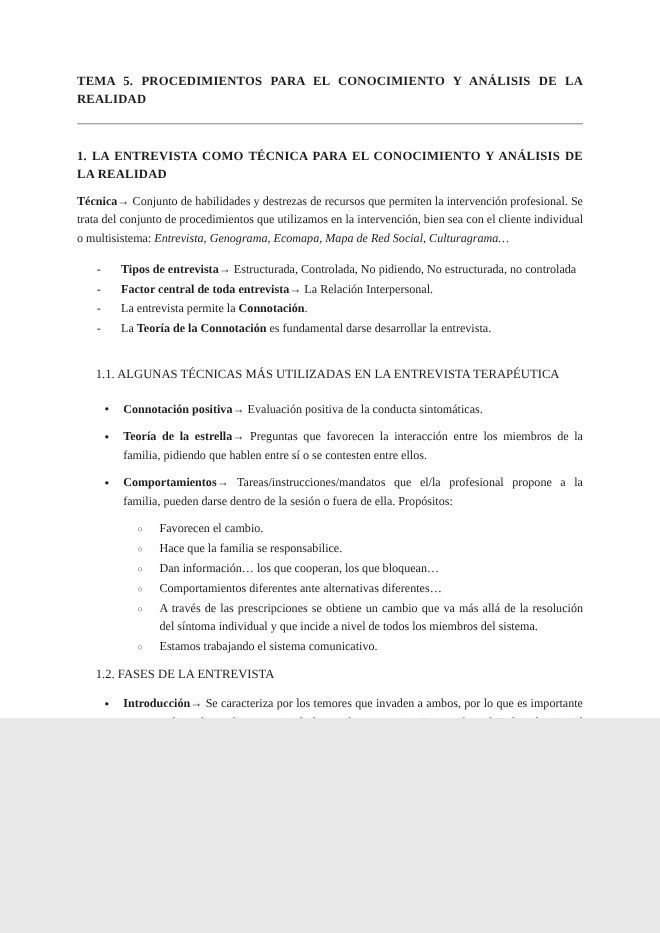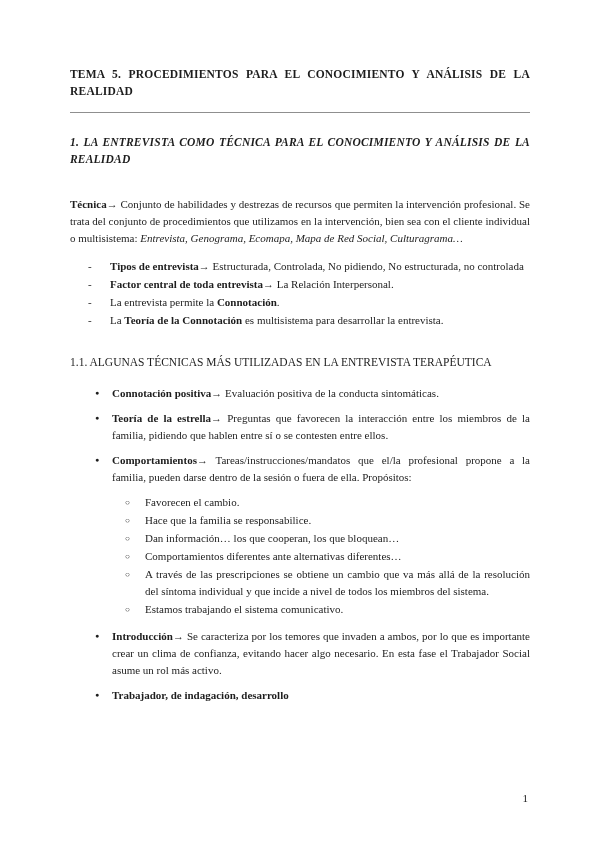--- a/index.html
+++ b/index.html
@@ -1,20 +1,20 @@
 <!DOCTYPE html>
 <html><head>
 <meta charset="utf-8">
 <style>
   * { margin: 0; padding: 0; box-sizing: border-box; }
   html, body { background: #e8e8e8; }
   .page {
     position: relative;
     width: 600px;
-    height: 848px;
+    height: 653px;
     margin: 0 auto;
     background: #ffffff;
     font-family: "Liberation Serif", "DejaVu Serif", serif;
     color: #1d1d1d;
     font-size: 11px;
     line-height: 17px;
     padding: 66px 70px 0 70px;
     overflow: hidden;
   }
   .doc-title {
@@ -30,30 +30,30 @@
     margin-top: 12px;
     height: 0;
   }
   .section-heading {
     font-size: 11.5px;
     font-weight: bold;
     line-height: 17px;
     text-align: justify;
     margin-top: 21px;
     letter-spacing: 0.2px;
-    font-style: italic;
   }
   .subsection-heading {
     font-size: 11.5px;
     font-weight: normal;
     line-height: 17px;
     margin-top: 25px;
+    margin-left: 17px;
   }
   .para {
-    margin-top: 28px;
+    margin-top: 7px;
     text-align: justify;
   }
   .list { margin-top: 11px; }
   .dash-list { padding-left: 18px; }
   .dash-list .li { margin-bottom: 1px; }
   .bullet-list { padding-left: 25px; margin-top: 14px; }
   .bullet-list .li { margin-bottom: 8px; }
   .sub-list { padding-left: 55px; margin-top: 4px; }
   .sub-list .li { margin-bottom: 1px; }
   .li { display: flex; align-items: flex-start; }
@@ -93,21 +93,21 @@
     <div class="li">
       <span class="marker marker-dash">-</span>
       <div class="li-text"><span></span><b>Factor central de toda entrevista</b><span>→ La Relación Interpersonal.</span></div>
     </div>
     <div class="li">
       <span class="marker marker-dash">-</span>
       <div class="li-text"><span>La entrevista permite la </span><b>Connotación</b><span>.</span></div>
     </div>
     <div class="li">
       <span class="marker marker-dash">-</span>
-      <div class="li-text"><span>La </span><b>Teoría de la Connotación</b><span> es multisistema para desarrollar la entrevista.</span></div>
+      <div class="li-text"><span>La </span><b>Teoría de la Connotación</b><span> es fundamental darse desarrollar la entrevista.</span></div>
     </div>
   </div>
 
   <h3 class="subsection-heading">1.1. ALGUNAS TÉCNICAS MÁS UTILIZADAS EN LA ENTREVISTA TERAPÉUTICA</h3>
 
   <div class="list bullet-list">
     <div class="li">
       <span class="marker marker-bullet">●</span>
       <div class="li-text"><b>Connotación positiva</b><span>→ Evaluación positiva de la conducta sintomáticas.</span></div>
     </div>
@@ -141,20 +141,21 @@
     <div class="li">
       <span class="marker marker-circle">○</span>
       <div class="li-text">A través de las prescripciones se obtiene un cambio que va más allá de la resolución del síntoma individual y que incide a nivel de todos los miembros del sistema.</div>
     </div>
     <div class="li">
       <span class="marker marker-circle">○</span>
       <div class="li-text">Estamos trabajando el sistema comunicativo.</div>
     </div>
   </div>
 
+  <h3 class="subsection-heading h12">1.2. FASES DE LA ENTREVISTA</h3>
 
   <div class="list bullet-list bullet-list-2">
     <div class="li">
       <span class="marker marker-bullet">●</span>
       <div class="li-text"><b>Introducción</b><span>→ Se caracteriza por los temores que invaden a ambos, por lo que es importante crear un clima de confianza, evitando hacer algo necesario. En esta fase el Trabajador Social asume un rol más activo.</span></div>
     </div>
     <div class="li">
       <span class="marker marker-bullet">●</span>
       <div class="li-text"><b>Trabajador, de indagación, desarrollo</b><span></span></div>
     </div>

